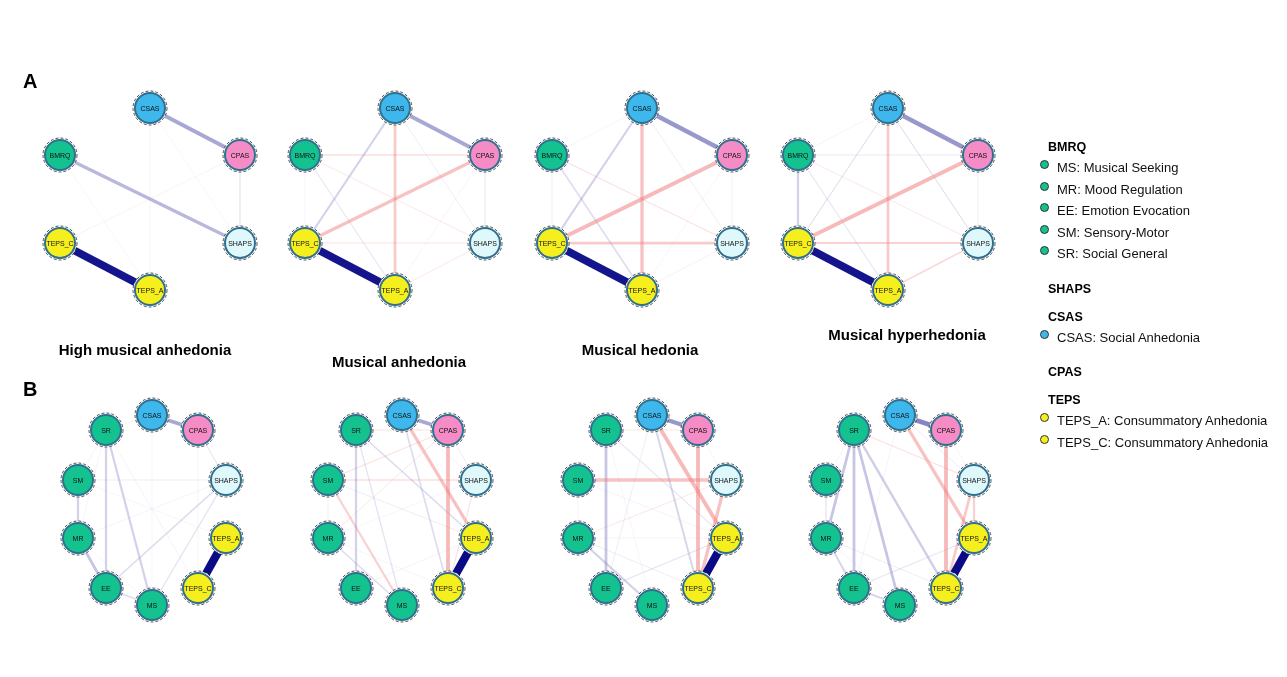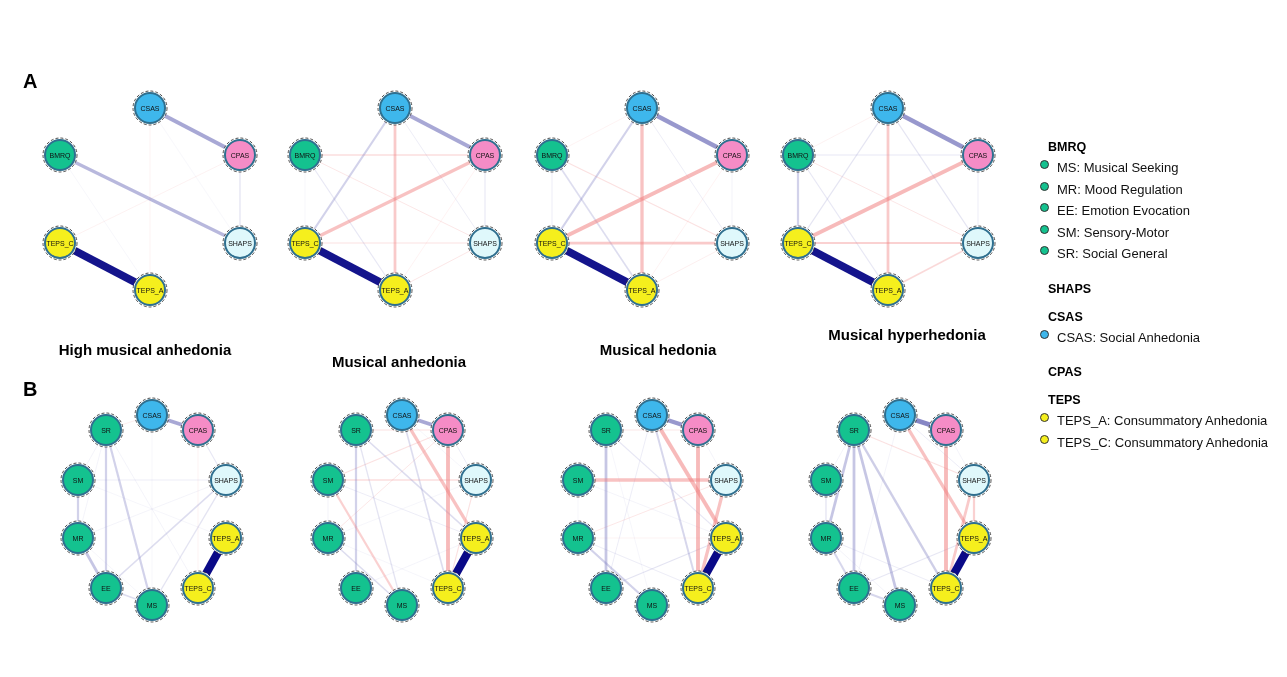--- a/index.html
+++ b/index.html
@@ -506,21 +506,21 @@
           <circle cx="91" cy="42" r="17" fill="#fff" stroke="#222" stroke-width="0.8" stroke-dasharray="3,2"></circle>
           <circle cx="91" cy="42" r="15" fill="#14c28f" stroke="#2f6f8f" stroke-width="2"></circle>
           <text x="91" y="44.5" text-anchor="middle" class="node-label">SR</text>
         </g>
       </svg>
     </div>
   </div>
 
 <div class="group-title" style="left:20px;top:341px;">High musical anhedonia</div>
 <div class="group-title" style="left:274px;top:353px;">Musical anhedonia</div>
-<div class="group-title" style="left:533px;top:341px;">Musical hedonia</div>
+<div class="group-title" style="left:515px;top:341px;">Musical hedonia</div>
 <div class="group-title" style="left:782px;top:326px;">Musical hyperhedonia</div>
 
 <div class="legend" id="legend">
     <div class="lg-section">
       <div class="lg-head">BMRQ</div>
       <div class="lg-item">
         <span class="lg-dot" style="background: rgb(20, 194, 143);"></span>
         <span>MS: Musical Seeking</span>
       </div>
       <div class="lg-item">

